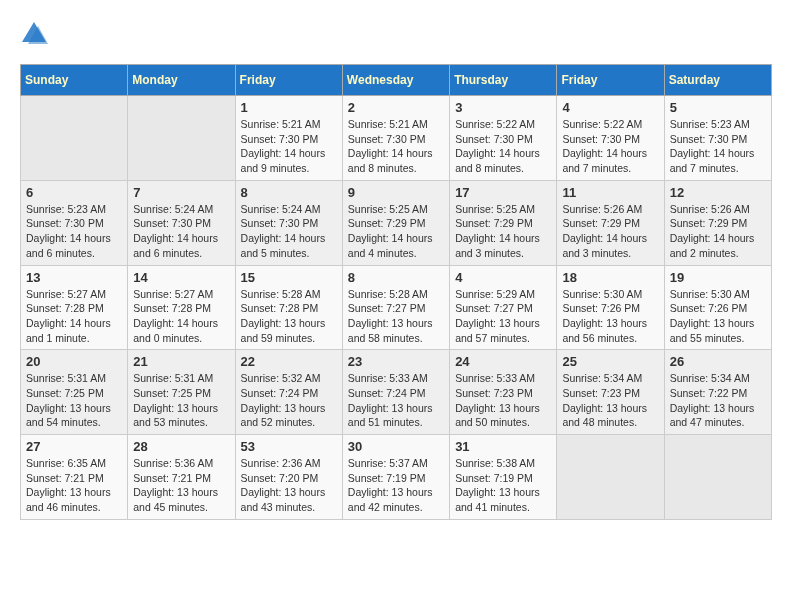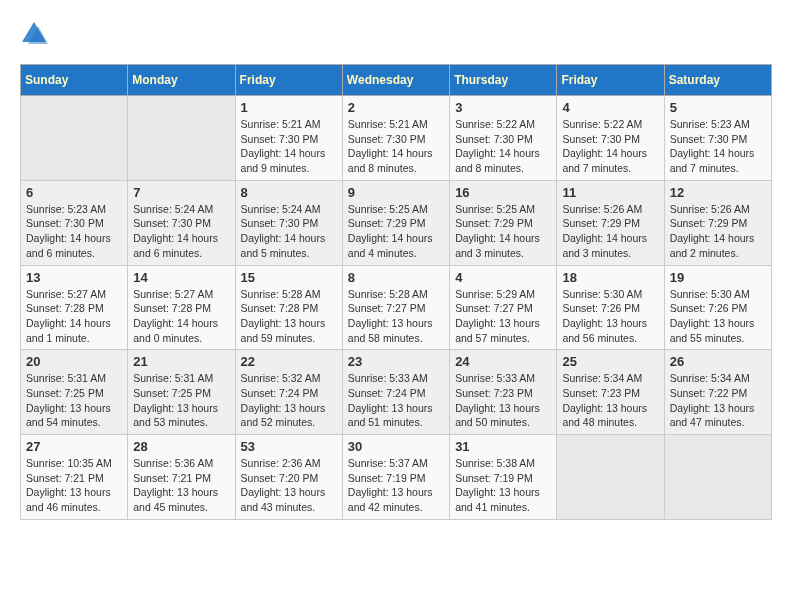--- a/index.html
+++ b/index.html
@@ -174,21 +174,21 @@
 Sunset: 7:30 PM
 Daylight: 14 hours and 5 minutes.</div>
         </td>
         <td>
           <span class="day-number">9</span>
           <div class="cell-content">Sunrise: 5:25 AM
 Sunset: 7:29 PM
 Daylight: 14 hours and 4 minutes.</div>
         </td>
         <td>
-          <span class="day-number">16</span>
+          <span class="day-number">17</span>
           <div class="cell-content">Sunrise: 5:25 AM
 Sunset: 7:29 PM
 Daylight: 14 hours and 3 minutes.</div>
         </td>
         <td>
           <span class="day-number">11</span>
           <div class="cell-content">Sunrise: 5:26 AM
 Sunset: 7:29 PM
 Daylight: 14 hours and 3 minutes.</div>
         </td>
@@ -283,21 +283,21 @@
         <td>
           <span class="day-number">26</span>
           <div class="cell-content">Sunrise: 5:34 AM
 Sunset: 7:22 PM
 Daylight: 13 hours and 47 minutes.</div>
         </td>
       </tr>
       <tr>
         <td>
           <span class="day-number">27</span>
-          <div class="cell-content">Sunrise: 10:35 AM
+          <div class="cell-content">Sunrise: 6:35 AM
 Sunset: 7:21 PM
 Daylight: 13 hours and 46 minutes.</div>
         </td>
         <td>
           <span class="day-number">28</span>
           <div class="cell-content">Sunrise: 5:36 AM
 Sunset: 7:21 PM
 Daylight: 13 hours and 45 minutes.</div>
         </td>
         <td>

